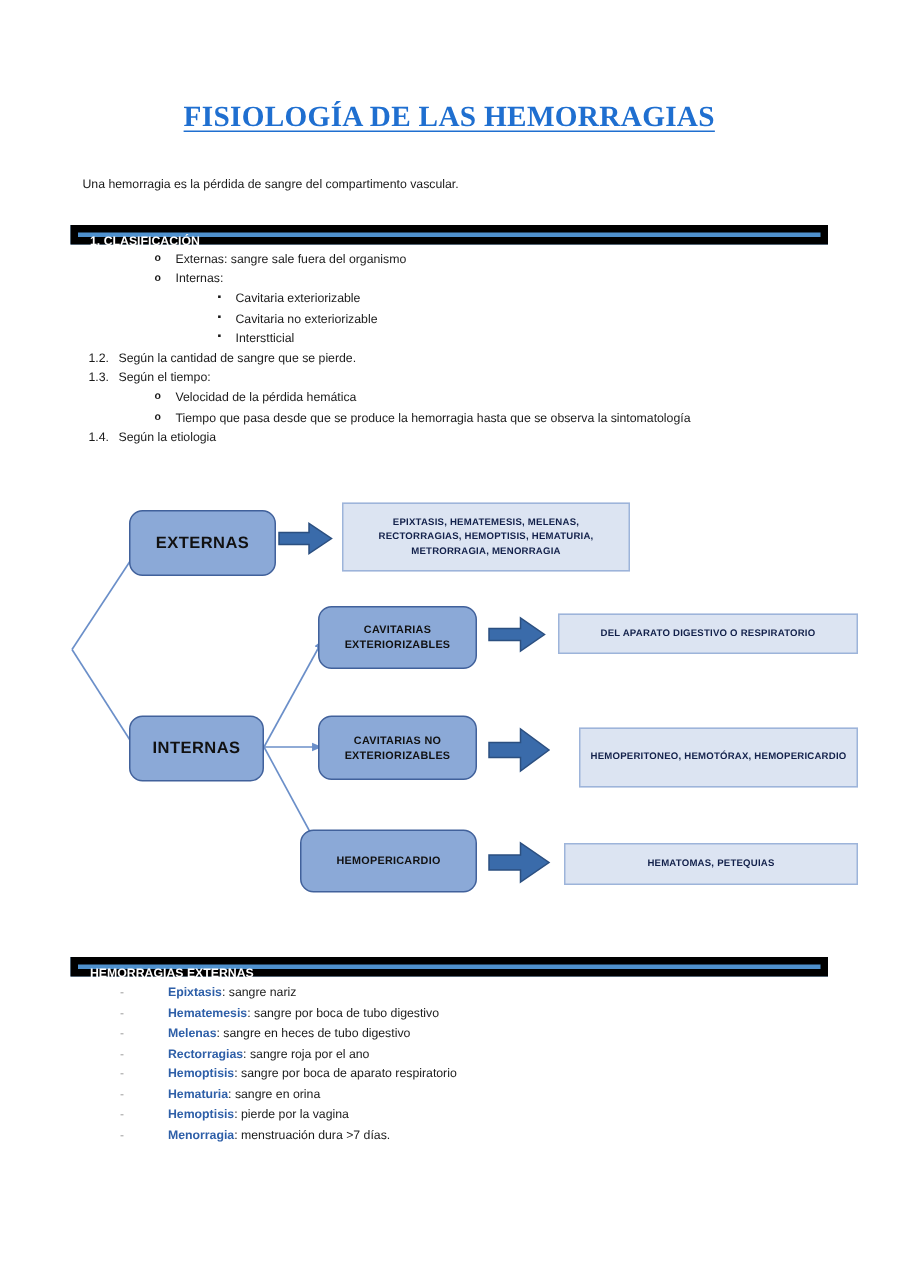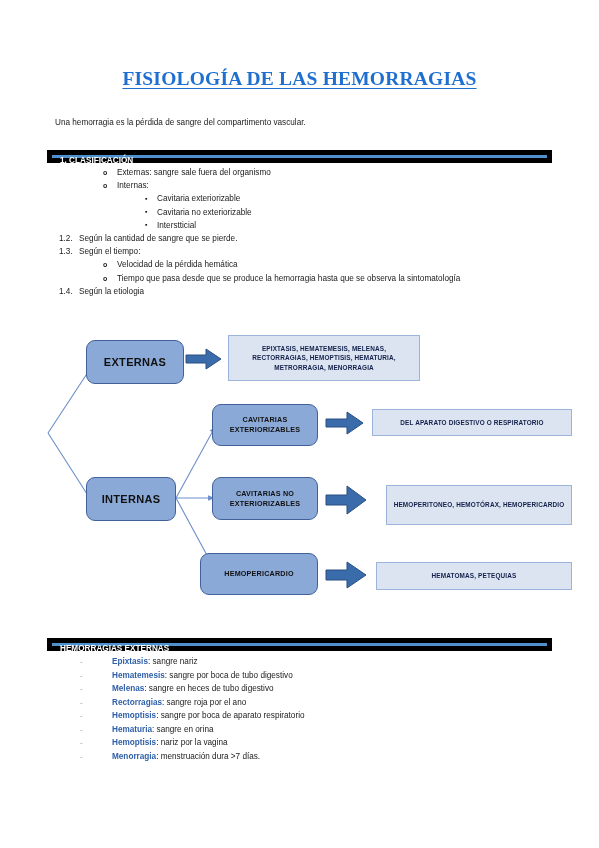--- a/index.html
+++ b/index.html
@@ -264,20 +264,20 @@
     <div class="row">
       <span class="dash">-</span><span class="term">Rectorragias</span><span class="def">: sangre roja por el ano</span>
     </div>
     <div class="row">
       <span class="dash">-</span><span class="term">Hemoptisis</span><span class="def">: sangre por boca de aparato respiratorio</span>
     </div>
     <div class="row">
       <span class="dash">-</span><span class="term">Hematuria</span><span class="def">: sangre en orina</span>
     </div>
     <div class="row">
-      <span class="dash">-</span><span class="term">Hemoptisis</span><span class="def">: nariz por la vagina</span>
+      <span class="dash">-</span><span class="term">Hemoptisis</span><span class="def">: pierde por la vagina</span>
     </div>
     <div class="row">
       <span class="dash">-</span><span class="term">Menorragia</span><span class="def">: menstruación dura &gt;7 días.</span>
     </div>
   </div>
 
 </div>
 
 </body></html>

